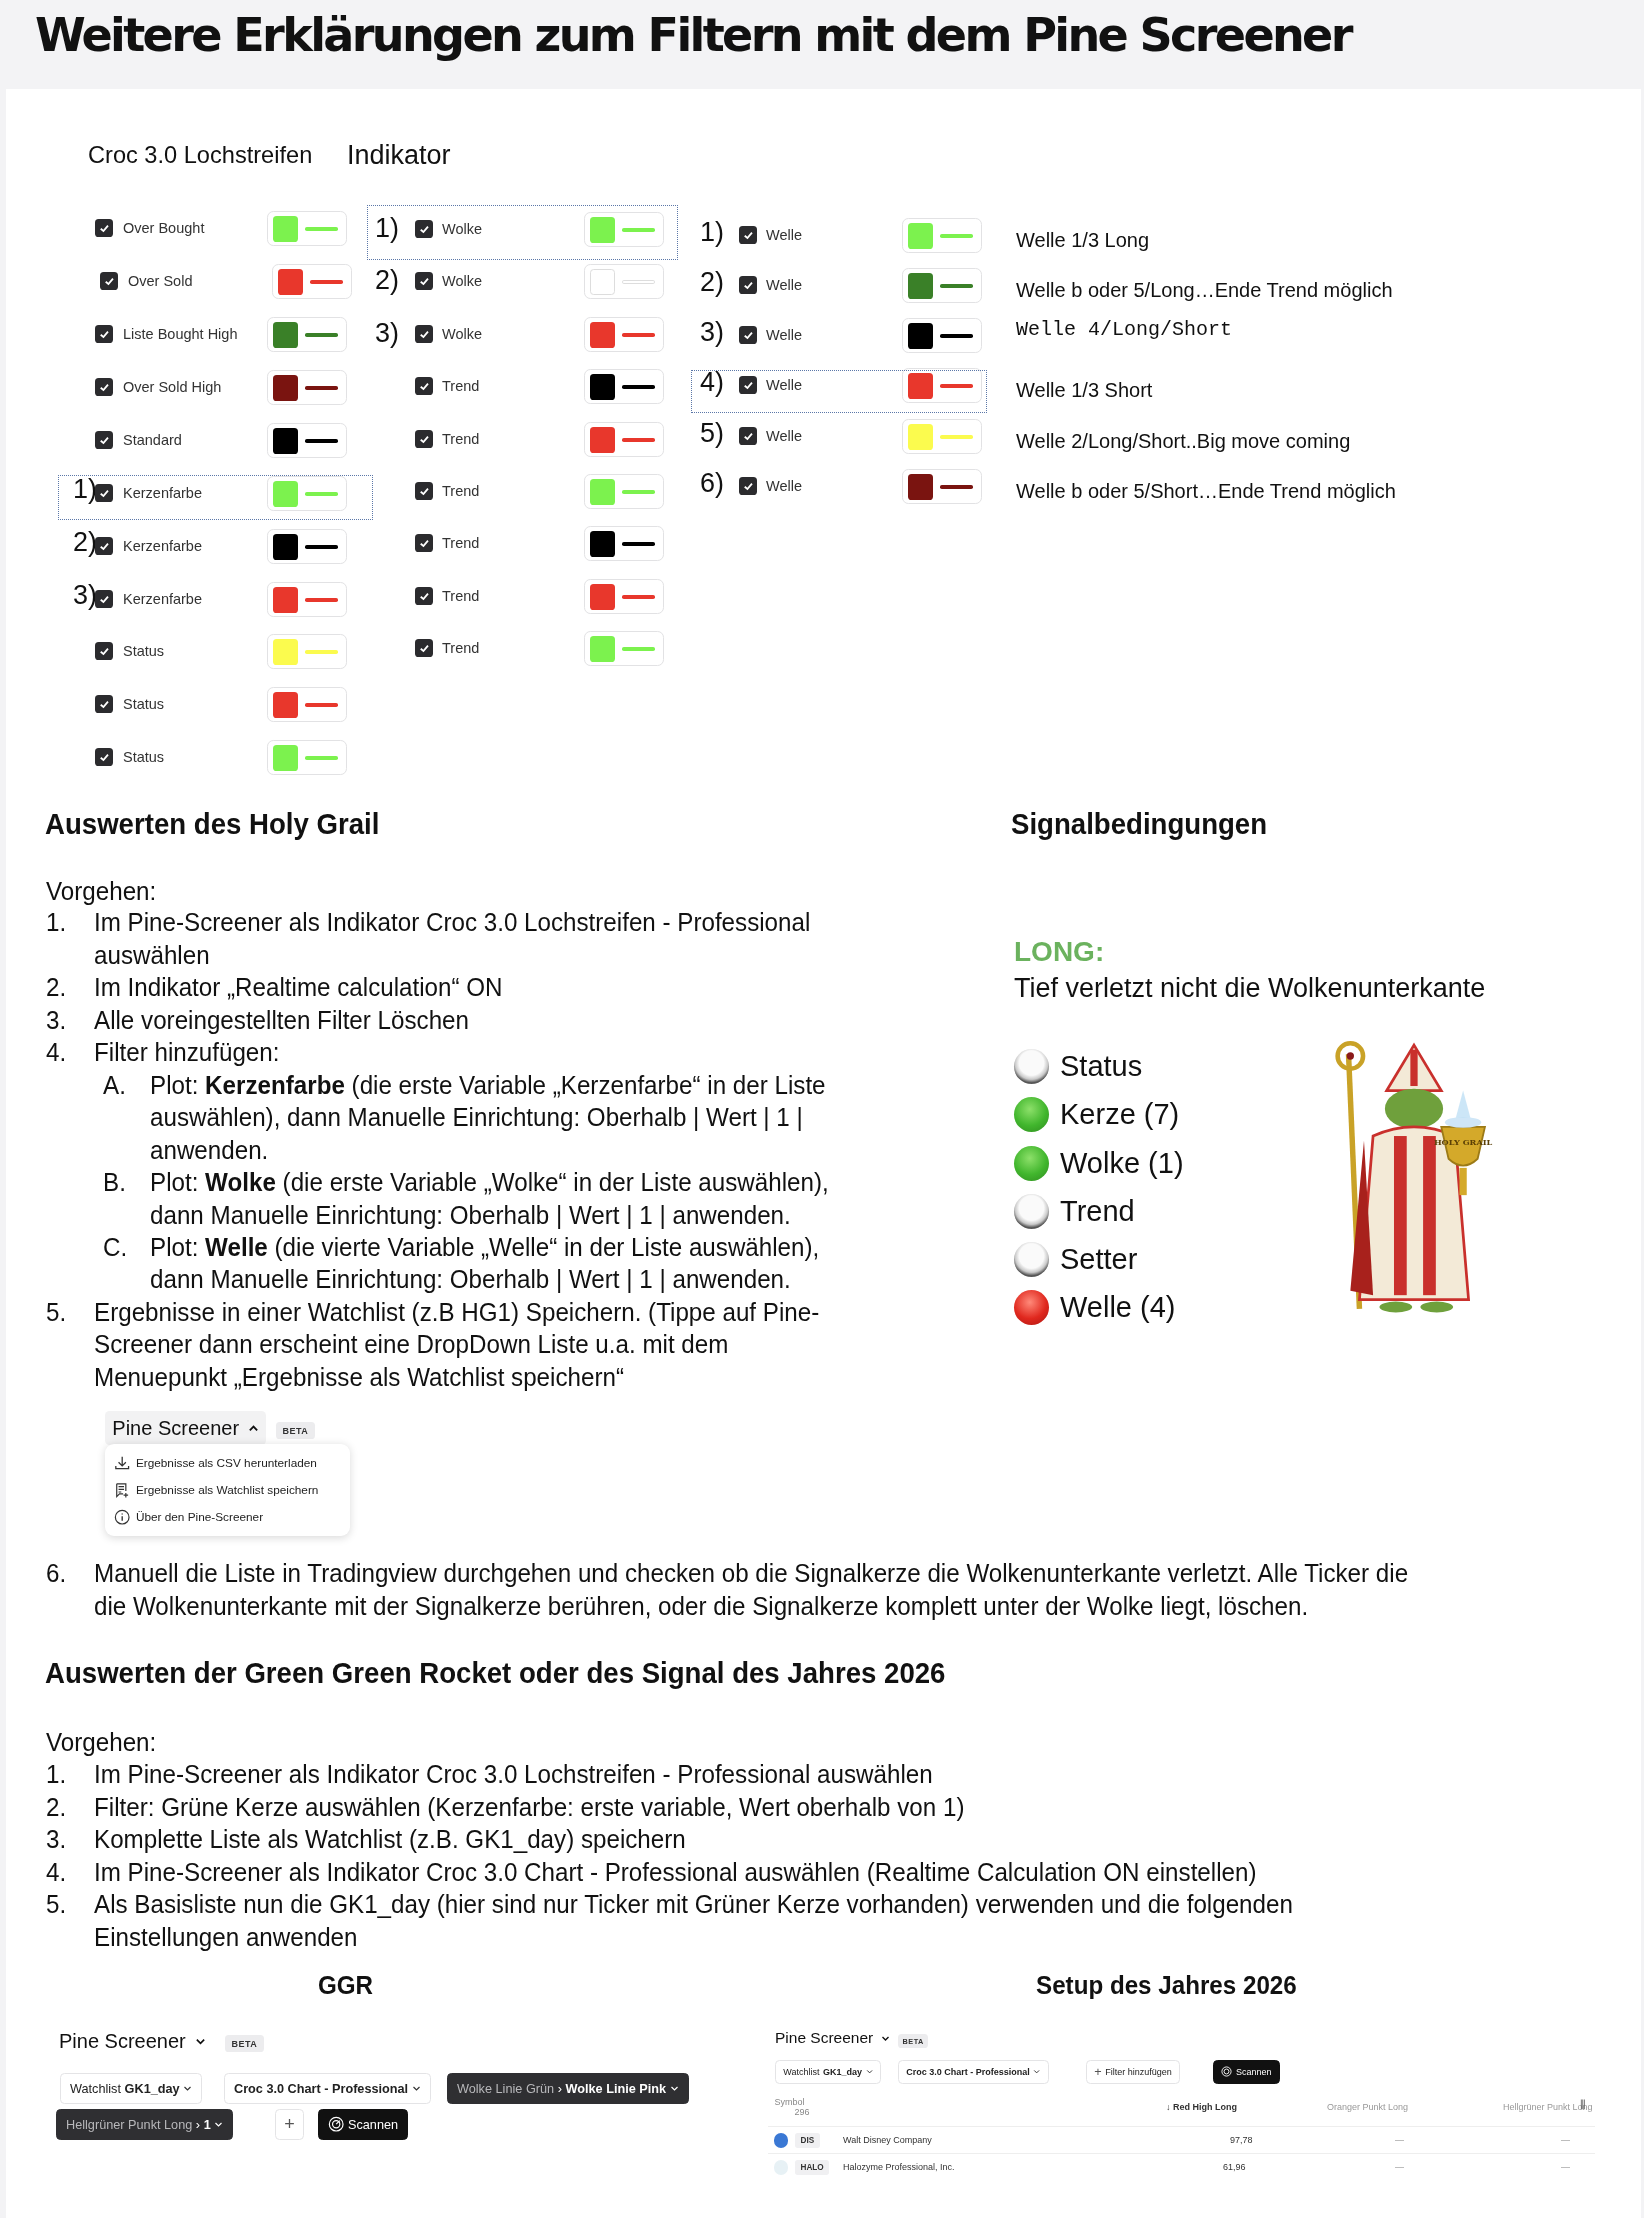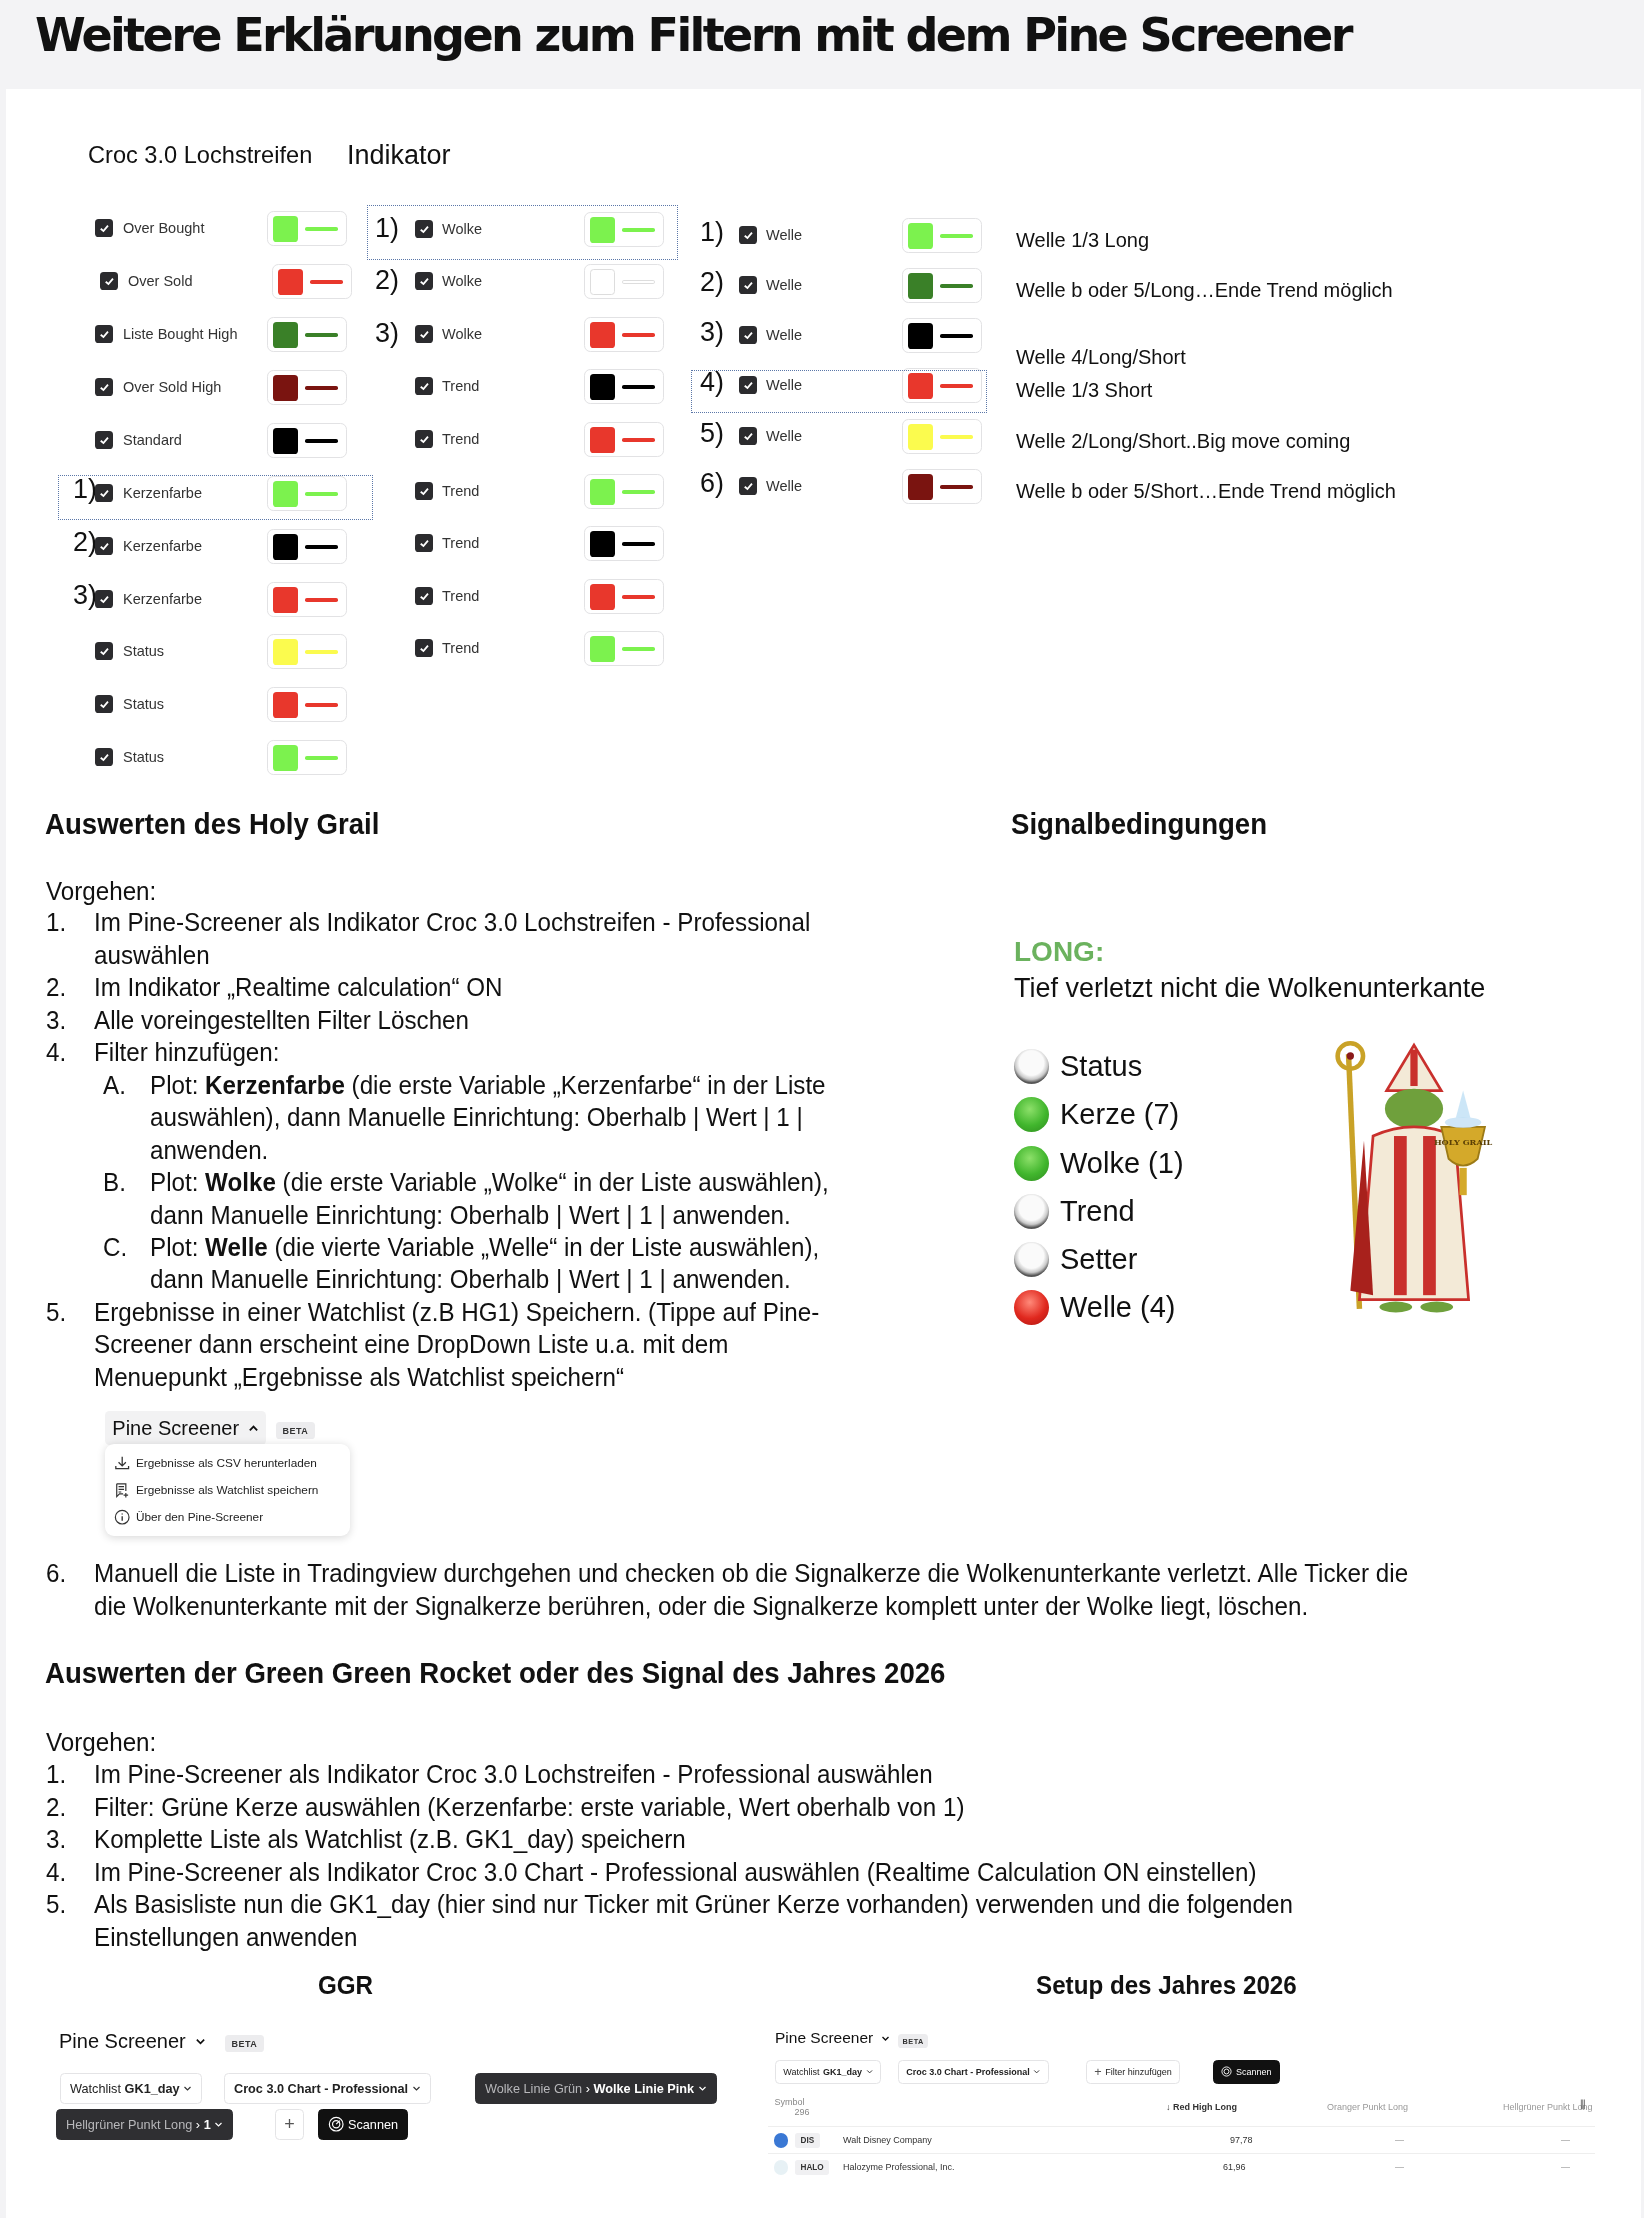--- a/index.html
+++ b/index.html
@@ -351,21 +351,21 @@
       <span class="chk" style="left:739px;top:11px;">
         <svg viewBox="0 0 14 14">
           <path d="M3 7.5 L6 10 L11 4" stroke="#fff" stroke-width="2" fill="none"></path>
         </svg>
       </span>
       <span class="plot-label" style="left:766px;top:11.8px;">Welle</span>
       <span class="swatch" style="left:902px;top:2.7px;">
         <span class="sq" style="background:#000000;"></span>
         <span class="ln" style="background:#000000;"></span>
       </span>
-      <span class="welle-desc" style="left:1016px;top:31px;">Welle 4/Long/Short</span>
+      <span class="welle-desc" style="left:1016px;top:3px;font-family:Liberation Mono, monospace;">Welle 4/Long/Short</span>
     </div>
     <div class="plot-row" style="top: 365px; left: 0px;">
       <span class="plot-num" style="left:700px;top:1.8px;">4)</span>
       <span class="chk" style="left:739px;top:11px;">
         <svg viewBox="0 0 14 14">
           <path d="M3 7.5 L6 10 L11 4" stroke="#fff" stroke-width="2" fill="none"></path>
         </svg>
       </span>
       <span class="plot-label" style="left:766px;top:11.8px;">Welle</span>
       <span class="swatch" style="left:902px;top:2.7px;">
@@ -555,21 +555,21 @@
     <svg width="9" height="9" viewBox="0 0 12 12">
         <path d="M2 4 L6 8 L10 4" stroke="#333" stroke-width="1.6" fill="none"></path>
       </svg>
   </div>
   <div class="pill" style="left:224px;top:2073px;">
     <b>Croc 3.0 Chart - Professional</b>
     <svg width="9" height="9" viewBox="0 0 12 12">
         <path d="M2 4 L6 8 L10 4" stroke="#333" stroke-width="1.6" fill="none"></path>
       </svg>
   </div>
-  <div class="pill dark" style="left:475px;top:2073px;">
+  <div class="pill dark" style="left:447px;top:2073px;">
     <span class="muted">Wolke Linie Grün</span>
     <span>›</span>
     <b>Wolke Linie Pink</b>
     <svg width="9" height="9" viewBox="0 0 12 12">
         <path d="M2 4 L6 8 L10 4" stroke="#fff" stroke-width="1.6" fill="none"></path>
       </svg>
   </div>
   <div class="pill dark" style="left:56px;top:2109px;">
     <span class="muted">Hellgrüner Punkt Long</span>
     <span>›</span>

